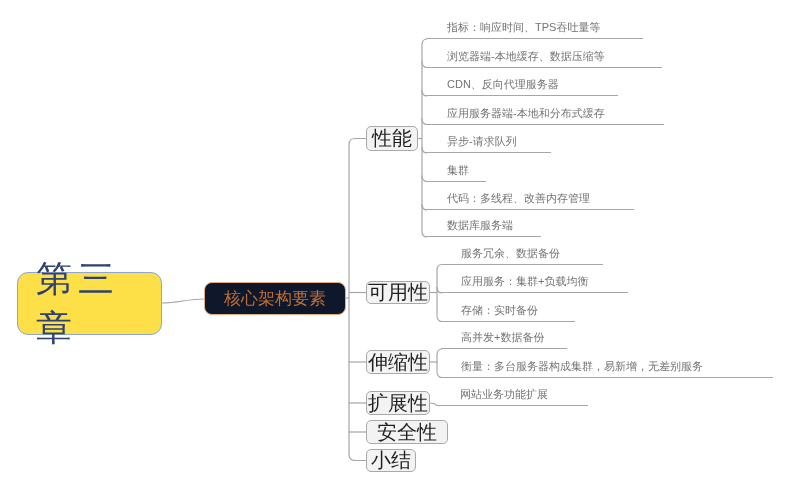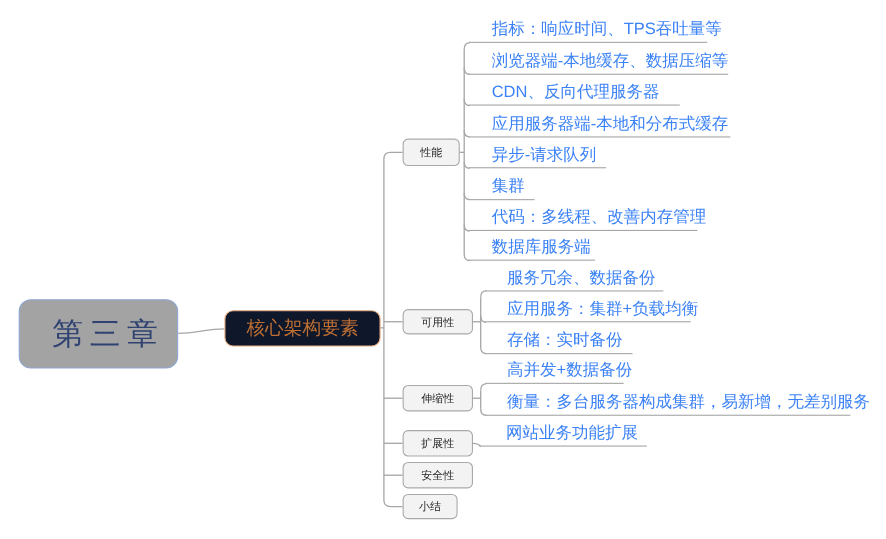--- a/index.html
+++ b/index.html
@@ -3,35 +3,35 @@
 <meta charset="utf-8">
 <style>
   html,body{margin:0;padding:0;background:#ffffff;}
   .canvas{
     position:relative;width:805px;height:490px;background:#ffffff;overflow:hidden;
     font-family:"Liberation Sans","DejaVu Sans",sans-serif;
   }
   svg.wires{position:absolute;left:0;top:0;pointer-events:none;}
   .node{position:absolute;box-sizing:border-box;display:flex;align-items:center;justify-content:center;}
   .root{
-    background:#a3a3a3;border:1.5px solid #8ca6d5;border-radius:11px;
+    background:#fde047;border:1.5px solid #8ca6d5;border-radius:11px;
     color:#2f4272;font-family:"Liberation Serif","DejaVu Serif",serif;
-    font-size:28px;letter-spacing:6px;padding-left:18px;
+    font-size:36px;letter-spacing:6px;padding-left:18px;
   }
   .hub{
     background:#0f172a;border:1.5px solid #e6ac80;border-radius:8px;
     color:#be6f34;font-size:17px;
   }
   .branch{
     background:#f3f3f3;border:1px solid #a9a9a9;border-radius:5px;
-    color:#1f1f1f;font-size:10px;
+    color:#1f1f1f;font-size:20px;
   }
   .leaf{
     position:absolute;box-sizing:border-box;height:22px;line-height:20px;
-    border-bottom:1px solid #a6a6a6;color:#3b82f6;font-size:15px;
+    border-bottom:1px solid #a6a6a6;color:#737373;font-size:11px;
     white-space:nowrap;overflow:visible;
   }
   .leaf.p1{padding-left:21px;}
   .leaf.p2{padding-left:20px;}
   .leaf.p3{padding-left:24px;}
 </style>
 </head>
 <body>
 
 <div class="canvas">
@@ -76,21 +76,21 @@
   </svg>
 
   <div class="node root" style="left:17px;top:272px;width:145px;height:63px;">第三章</div>
 
   <div class="node hub" style="left:204px;top:282px;width:142px;height:33px;">核心架构要素</div>
 
   <div class="node branch" style="left:366px;top:126px;width:52px;height:25px;">性能</div>
   <div class="node branch" style="left:366px;top:281px;width:64px;height:23px;">可用性</div>
   <div class="node branch" style="left:366px;top:350px;width:64px;height:24px;">伸缩性</div>
   <div class="node branch" style="left:366px;top:391px;width:64px;height:24px;">扩展性</div>
-  <div class="node branch" style="left:366px;top:420px;width:64px;height:24px;">安全性</div>
+  <div class="node branch" style="left:366px;top:420px;width:82px;height:24px;">安全性</div>
   <div class="node branch" style="left:366px;top:449px;width:50px;height:23px;">小结</div>
 
   <div class="leaf p1" style="left:426px;top:17px;width:217px;">指标：响应时间、TPS吞吐量等</div>
   <div class="leaf p1" style="left:426px;top:46px;width:236px;">浏览器端-本地缓存、数据压缩等</div>
   <div class="leaf p1" style="left:426px;top:74px;width:192px;">CDN、反向代理服务器</div>
   <div class="leaf p1" style="left:426px;top:103px;width:238px;">应用服务器端-本地和分布式缓存</div>
   <div class="leaf p1" style="left:426px;top:131px;width:125px;">异步-请求队列</div>
   <div class="leaf p1" style="left:426px;top:160px;width:60px;">集群</div>
   <div class="leaf p1" style="left:426px;top:188px;width:208px;">代码：多线程、改善内存管理</div>
   <div class="leaf p1" style="left:426px;top:215px;width:115px;">数据库服务端</div>

